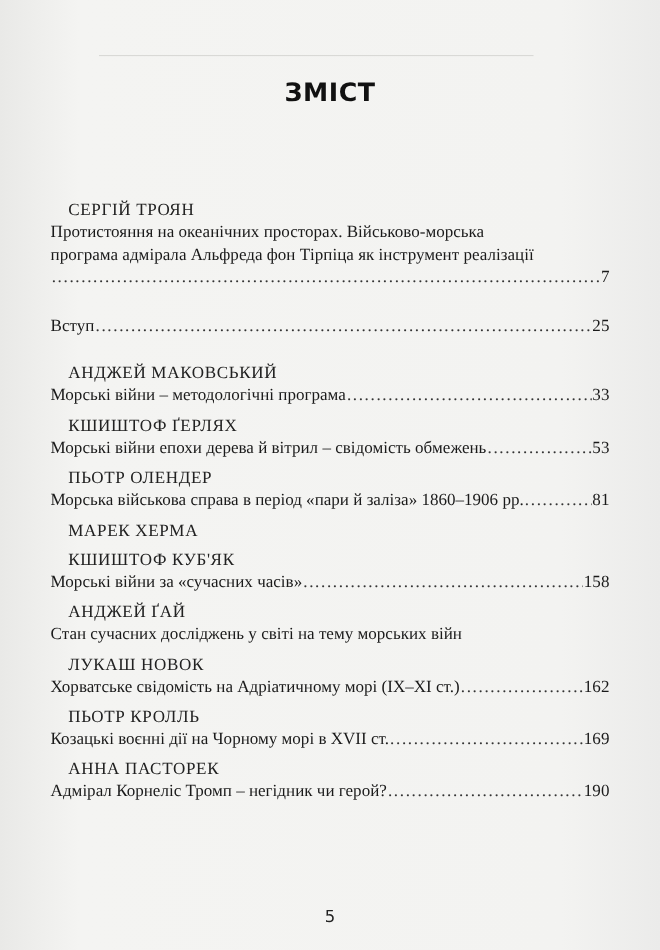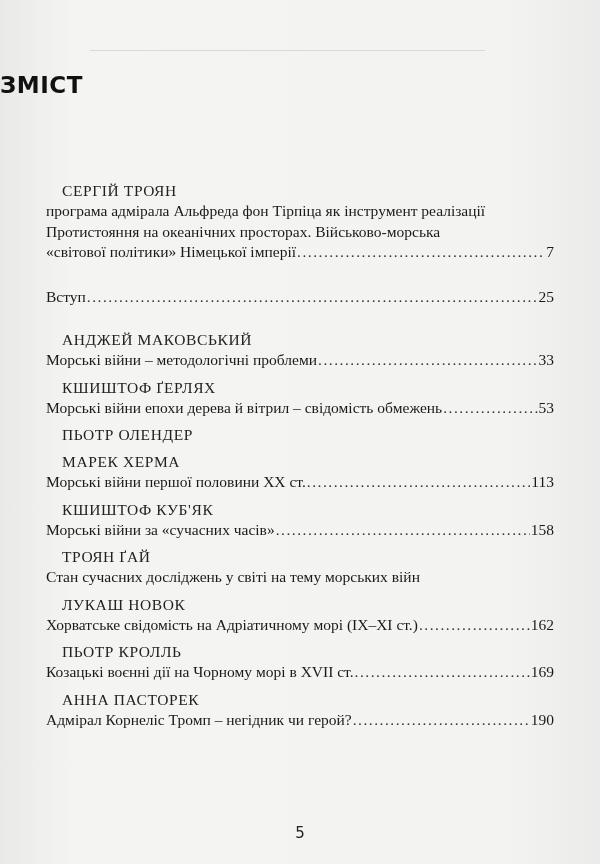--- a/index.html
+++ b/index.html
@@ -24,20 +24,21 @@
     .bleed-line {
       position: absolute;
       left: 90px; top: 50px;
       width: 395px; height: 1px;
       background: #d9d9d6;
     }
     .title {
       position: absolute;
       left: 0; width: 600px;
       top: 72px;
+      text-align: center;
       font-family: "DejaVu Sans", "Liberation Sans", sans-serif;
       font-weight: bold;
       font-size: 23px;
       letter-spacing: 0.5px;
       color: #111;
     }
     .toc {
       position: absolute;
       left: 46px;
       top: 181px;
@@ -95,93 +96,92 @@
 
 <div class="page">
   <div class="bleed-line"></div>
 
   <div class="title">ЗМІСТ</div>
 
   <div class="toc">
 
     <div class="entry">
       <div class="author">СЕРГІЙ ТРОЯН</div>
+      <div class="line">Протистояння на океанічних просторах. Військово-морська</div>
       <div class="line">програма адмірала Альфреда фон Тірпіца як інструмент реалізації</div>
-      <div class="line">Протистояння на океанічних просторах. Військово-морська</div>
-      <div class="leader-line">
-        <span class="t">«світової політики» Німецької імперії</span>
+      <div class="leader-line">
         <span class="dots"></span>
         <span class="p">7</span>
       </div>
     </div>
 
     <div class="gap-b"></div>
 
     <div class="entry">
       <div class="leader-line">
         <span class="t">Вступ</span>
         <span class="dots"></span>
         <span class="p">25</span>
       </div>
     </div>
 
     <div class="gap-a"></div>
 
     <div class="entry">
       <div class="author">АНДЖЕЙ МАКОВСЬКИЙ</div>
       <div class="leader-line">
-        <span class="t">Морські війни – методологічні проблеми</span>
+        <span class="t">Морські війни – методологічні програма</span>
         <span class="dots"></span>
         <span class="p">33</span>
       </div>
     </div>
 
     <div class="gap-c"></div>
 
     <div class="entry">
       <div class="author">КШИШТОФ ҐЕРЛЯХ</div>
       <div class="leader-line">
         <span class="t">Морські війни епохи дерева й вітрил – свідомість обмежень</span>
         <span class="dots"></span>
         <span class="p">53</span>
       </div>
     </div>
 
     <div class="gap-c"></div>
 
     <div class="entry">
       <div class="author">ПЬОТР ОЛЕНДЕР</div>
+      <div class="leader-line">
+        <span class="t">Морська військова справа в період «пари й заліза» 1860–1906 рр.</span>
+        <span class="dots"></span>
+        <span class="p">81</span>
+      </div>
     </div>
 
     <div class="gap-c"></div>
 
     <div class="entry">
       <div class="author">МАРЕК ХЕРМА</div>
-      <div class="leader-line">
-        <span class="t">Морські війни першої половини ХХ ст.</span>
-        <span class="dots"></span>
-        <span class="p">113</span>
-      </div>
     </div>
 
     <div class="gap-c"></div>
 
     <div class="entry">
       <div class="author">КШИШТОФ КУБ'ЯК</div>
       <div class="leader-line">
         <span class="t">Морські війни за «сучасних часів»</span>
         <span class="dots"></span>
         <span class="p">158</span>
       </div>
     </div>
 
     <div class="gap-c"></div>
 
     <div class="entry">
-      <div class="author">ТРОЯН ҐАЙ</div>
+      <div class="author">АНДЖЕЙ ҐАЙ</div>
       <div class="line">Стан сучасних досліджень у світі на тему морських війн</div>
     </div>
 
     <div class="gap-c"></div>
 
     <div class="entry">
       <div class="author">ЛУКАШ НОВОК</div>
       <div class="leader-line">
         <span class="t">Хорватське свідомість на Адріатичному морі (IX–XI ст.)</span>
         <span class="dots"></span>

